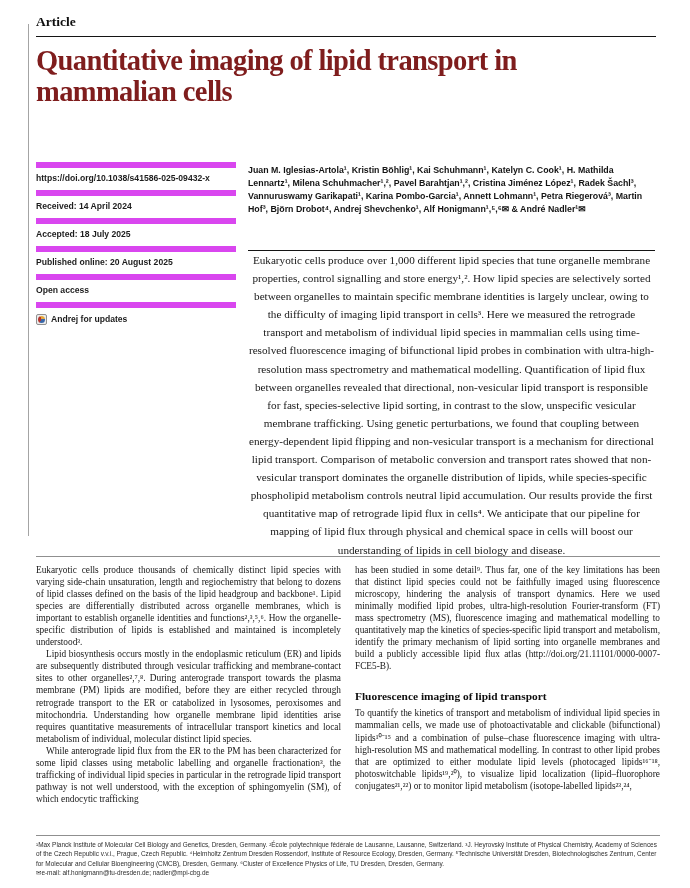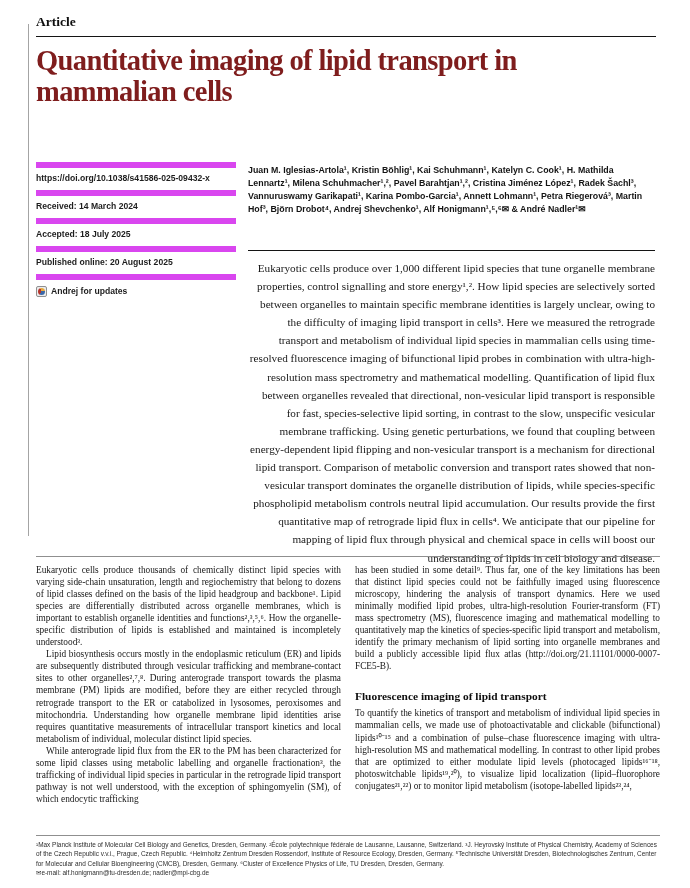--- a/index.html
+++ b/index.html
@@ -16,21 +16,21 @@
   .meta-row{border-top:6px solid #d946ef;padding:6px 0 7px;line-height:9px;}
   .check-row{display:flex;align-items:center;gap:4px;}
   .crossmark{width:11px;height:11px;background:#ececec;border:1px solid #909090;border-radius:2px;
         display:inline-flex;align-items:center;justify-content:center;box-sizing:border-box;}
   .crossmark .disc{width:7px;height:7px;border-radius:50%;
         background:conic-gradient(from 210deg,#b5342c 0 35%,#e7a93c 35% 65%,#3a67a8 65% 100%);}
   .authors{position:absolute;left:248px;top:164px;width:408px;
         font-family:"Liberation Sans",sans-serif;font-weight:bold;font-size:8.8px;line-height:13px;
         color:#141414;}
   .abstract{position:absolute;left:248px;top:250px;width:407px;border-top:1.2px solid #141414;
-        padding-top:8px;font-size:11.2px;line-height:18.1px;color:#171717;text-align:right;}
+        font-size:11.2px;line-height:18.1px;color:#171717;text-align:center;}
   .midrule{position:absolute;left:36px;top:556px;width:624px;height:0;border-top:1px solid #8f8f8f;}
   .bodytext{position:absolute;left:36px;top:564px;width:624px;display:flex;gap:14px;
         font-size:9.3px;line-height:12.05px;text-align:justify;color:#171717;}
   .col{width:305px;}
   .bodytext p{margin:0;}
   .bodytext p.indent{text-indent:10px;}
   .section-heading{font-family:"Liberation Serif",serif;font-weight:bold;font-size:11.4px;
         line-height:14px;margin:17px 0 4px;text-align:left;color:#0e0e0e;}
   .footrule{position:absolute;left:36px;top:835px;width:624px;height:0;border-top:1px solid #8f8f8f;}
   .footnotes{position:absolute;left:36px;top:840px;width:624px;
@@ -44,23 +44,24 @@
 
   <div class="vrule"></div>
 
   <div class="header">
     <div class="article-label">Article</div>
     <div class="title">Quantitative imaging of lipid transport in mammalian cells</div>
   </div>
 
   <div class="meta">
     <div class="meta-row">https://doi.org/10.1038/s41586-025-09432-x</div>
-    <div class="meta-row">Received: 14 March 2024</div>
+    <div class="meta-row">Received: 14 April 2024</div>
     <div class="meta-row">Accepted: 18 July 2025</div>
     <div class="meta-row">Published online: 20 August 2025</div>
+    <div class="meta-row">Open access</div>
     <div class="meta-row check-row">
       <span class="crossmark">
           <span class="disc"></span>
         </span>
       <span>Andrej for updates</span>
     </div>
   </div>
 
   <div class="authors">Juan M. Iglesias-Artola¹, Kristin Böhlig¹, Kai Schuhmann¹, Katelyn C. Cook¹, H. Mathilda Lennartz¹, Milena Schuhmacher¹,², Pavel Barahtjan¹,², Cristina Jiménez López¹, Radek Šachl³, Vannuruswamy Garikapati¹, Karina Pombo-Garcia¹, Annett Lohmann¹, Petra Riegerová³, Martin Hof³, Björn Drobot⁴, Andrej Shevchenko¹, Alf Honigmann¹,⁵,⁶✉ &amp; André Nadler¹✉</div>
 

